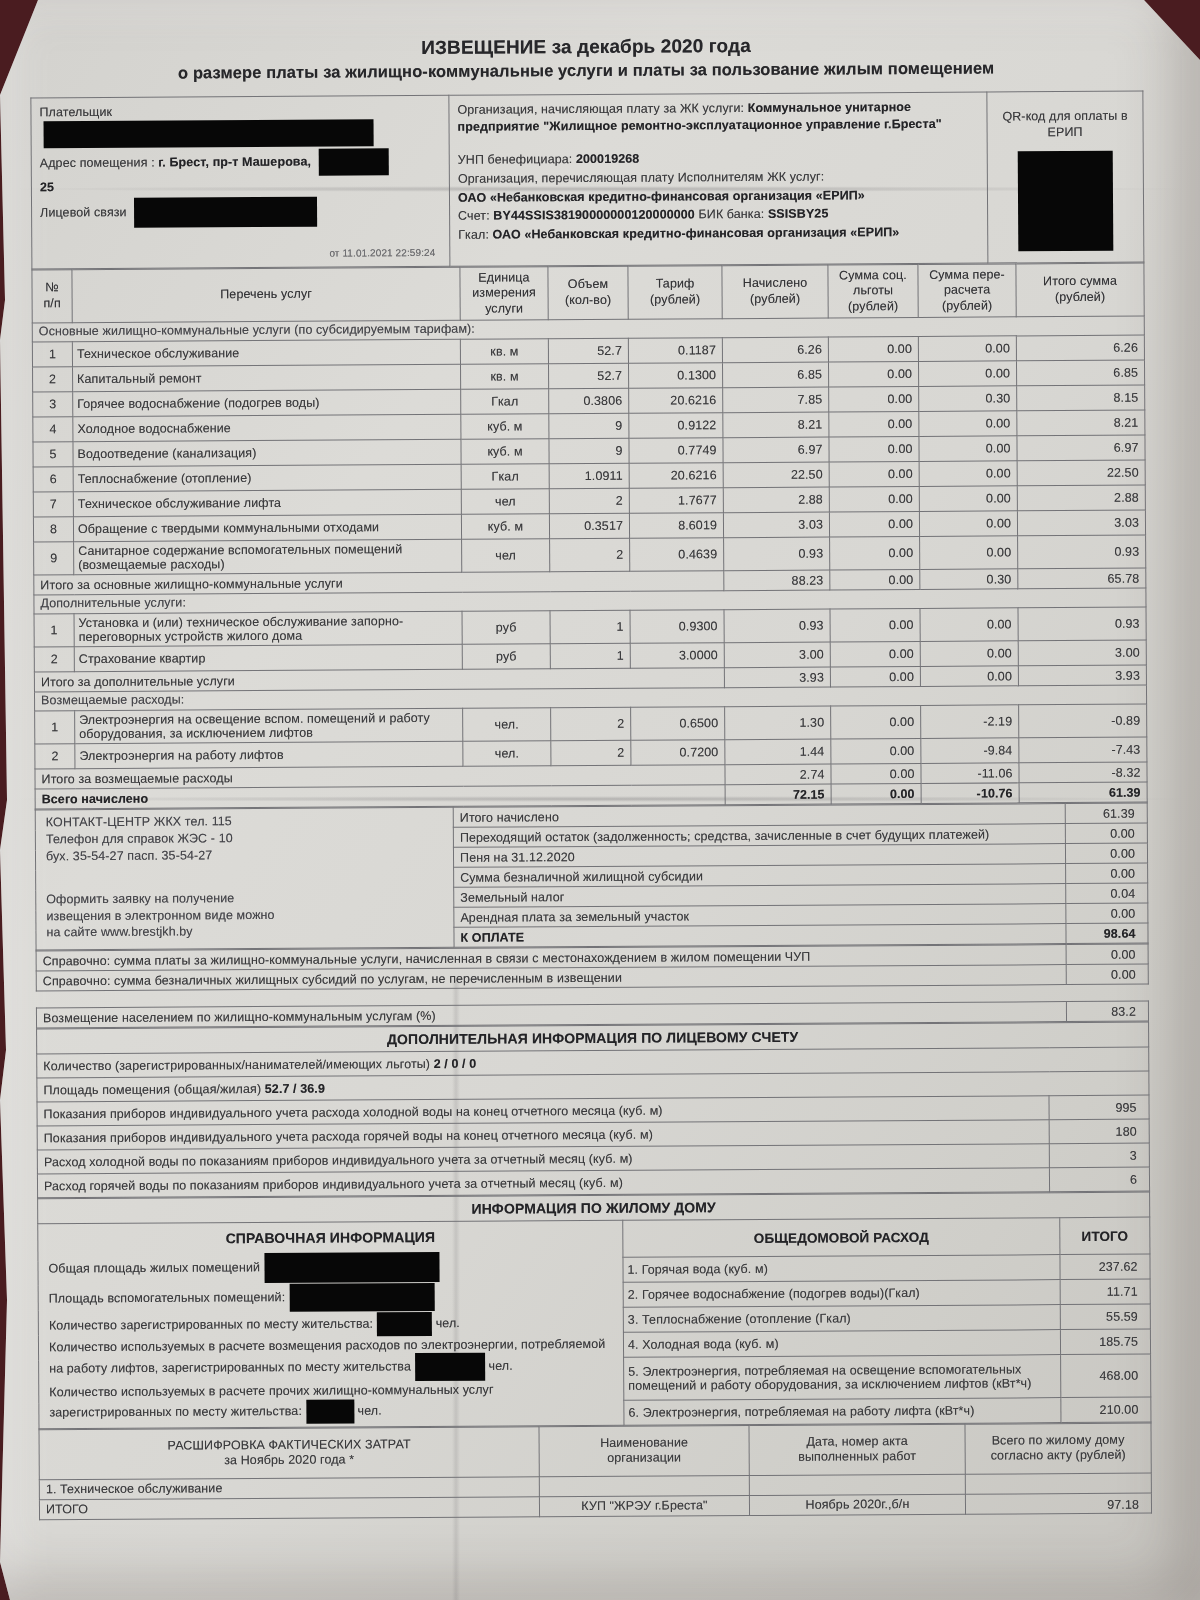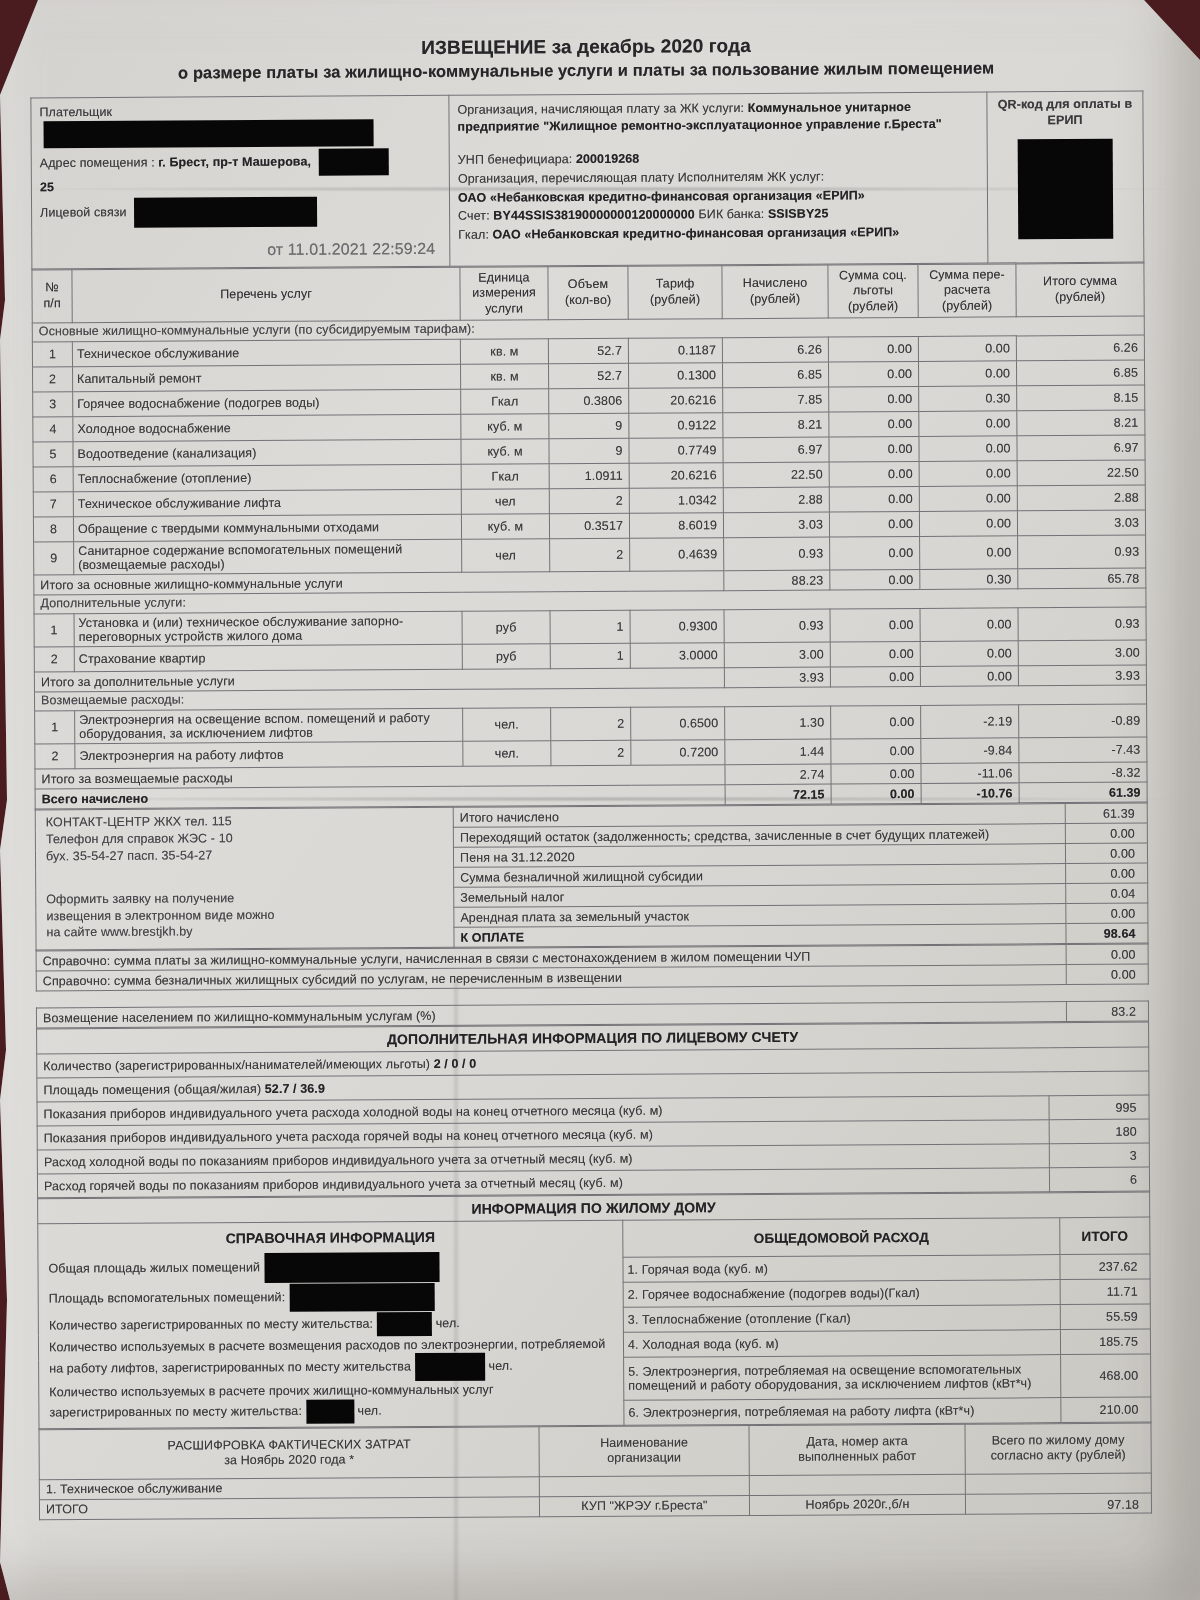--- a/index.html
+++ b/index.html
@@ -25,21 +25,21 @@
   }
   .b{font-weight:bold;color:#232326;}
   .title1{font-size:19px;font-weight:bold;text-align:center;color:#27272a;}
   .title2{font-size:16.5px;font-weight:bold;text-align:center;color:#27272a;margin-top:3px;}
   table{border-collapse:collapse;table-layout:fixed;width:1112px;}
   td,th{border:1px solid #737377;padding:1px 6px;vertical-align:middle;font-size:12.5px;font-weight:normal;text-align:left;overflow:hidden;}
   .toptable td{vertical-align:top;padding:4px 8px;}
   .toptable{height:172px;margin-top:14px;}
   .line{margin:2px 0;line-height:1.35;}
   .redact{display:inline-block;background:#070707;vertical-align:middle;margin-left:4px;}
-  .ts{position:absolute;right:14px;bottom:8px;font-size:16px;color:#6d6d70;}
+  .ts{position:absolute;right:14px;bottom:8px;font-size:10px;color:#6d6d70;}
   .qrcell{text-align:center;}
   .qrbox{width:95px;height:100px;background:#070707;margin:10px auto 0;}
   th.hdr{text-align:center;white-space:pre-line;line-height:1.25;height:50px;vertical-align:middle;color:#333336;}
   .secrow td{border-left:1px solid #737377;border-right:1px solid #737377;height:16px;line-height:1.05;color:#45454a;}
   .num{text-align:right;}
   .ctr{text-align:center;}
   td.svc{line-height:1.12;padding:2px 4px;}
   .mainrow td{height:20px;}
   .totrow td{height:17px;}
   .contactcell{vertical-align:top;padding:4px 10px;line-height:1.35;color:#45454a;}
@@ -88,21 +88,21 @@
         <div id="org-lines">
               <div class="line"><span>Организация, начисляющая плату за ЖК услуги:  </span><span class="b">Коммунальное унитарное предприятие "Жилищное ремонтно-эксплуатационное управление г.Бреста"</span></div>
               <div class="line" style="margin-top: 16px;"><span>УНП бенефициара: </span><span class="b">200019268</span></div>
               <div class="line"><span>Организация, перечисляющая плату Исполнителям ЖК услуг:</span></div>
               <div class="line"><span class="b">ОАО «Небанковская кредитно-финансовая организация «ЕРИП»</span></div>
               <div class="line"><span>Счет: </span><span class="b">BY44SSIS38190000000120000000</span><span>   БИК банка: </span><span class="b">SSISBY25</span></div>
               <div class="line"><span>Гкал: </span><span class="b">ОАО «Небанковская кредитно-финансовая организация «ЕРИП»</span></div>
             </div>
       </td>
       <td class="qrcell">
-        <div style="line-height:1.3;margin-top:0;font-weight:bold;">QR-код для оплаты в ЕРИП</div>
+        <div style="line-height:1.3;margin-top:12px;">QR-код для оплаты в ЕРИП</div>
         <div class="qrbox"></div>
       </td>
     </tr>
   </tbody>
     </table>
 
   <table>
     <colgroup>
       <col style="width:40px">
         <col style="width:388px">
@@ -206,21 +206,21 @@
           <td class="num">22.50</td>
           <td class="num">0.00</td>
           <td class="num">0.00</td>
           <td class="num">22.50</td>
         </tr>
         <tr class="mainrow">
           <td class="ctr">7</td>
           <td class="svc">Техническое обслуживание лифта</td>
           <td class="ctr">чел</td>
           <td class="num">2</td>
-          <td class="num">1.0342</td>
+          <td class="num">1.7677</td>
           <td class="num">2.88</td>
           <td class="num">0.00</td>
           <td class="num">0.00</td>
           <td class="num">2.88</td>
         </tr>
         <tr class="mainrow">
           <td class="ctr">8</td>
           <td class="svc">Обращение с твердыми коммунальными отходами</td>
           <td class="ctr">куб. м</td>
           <td class="num">0.3517</td>

